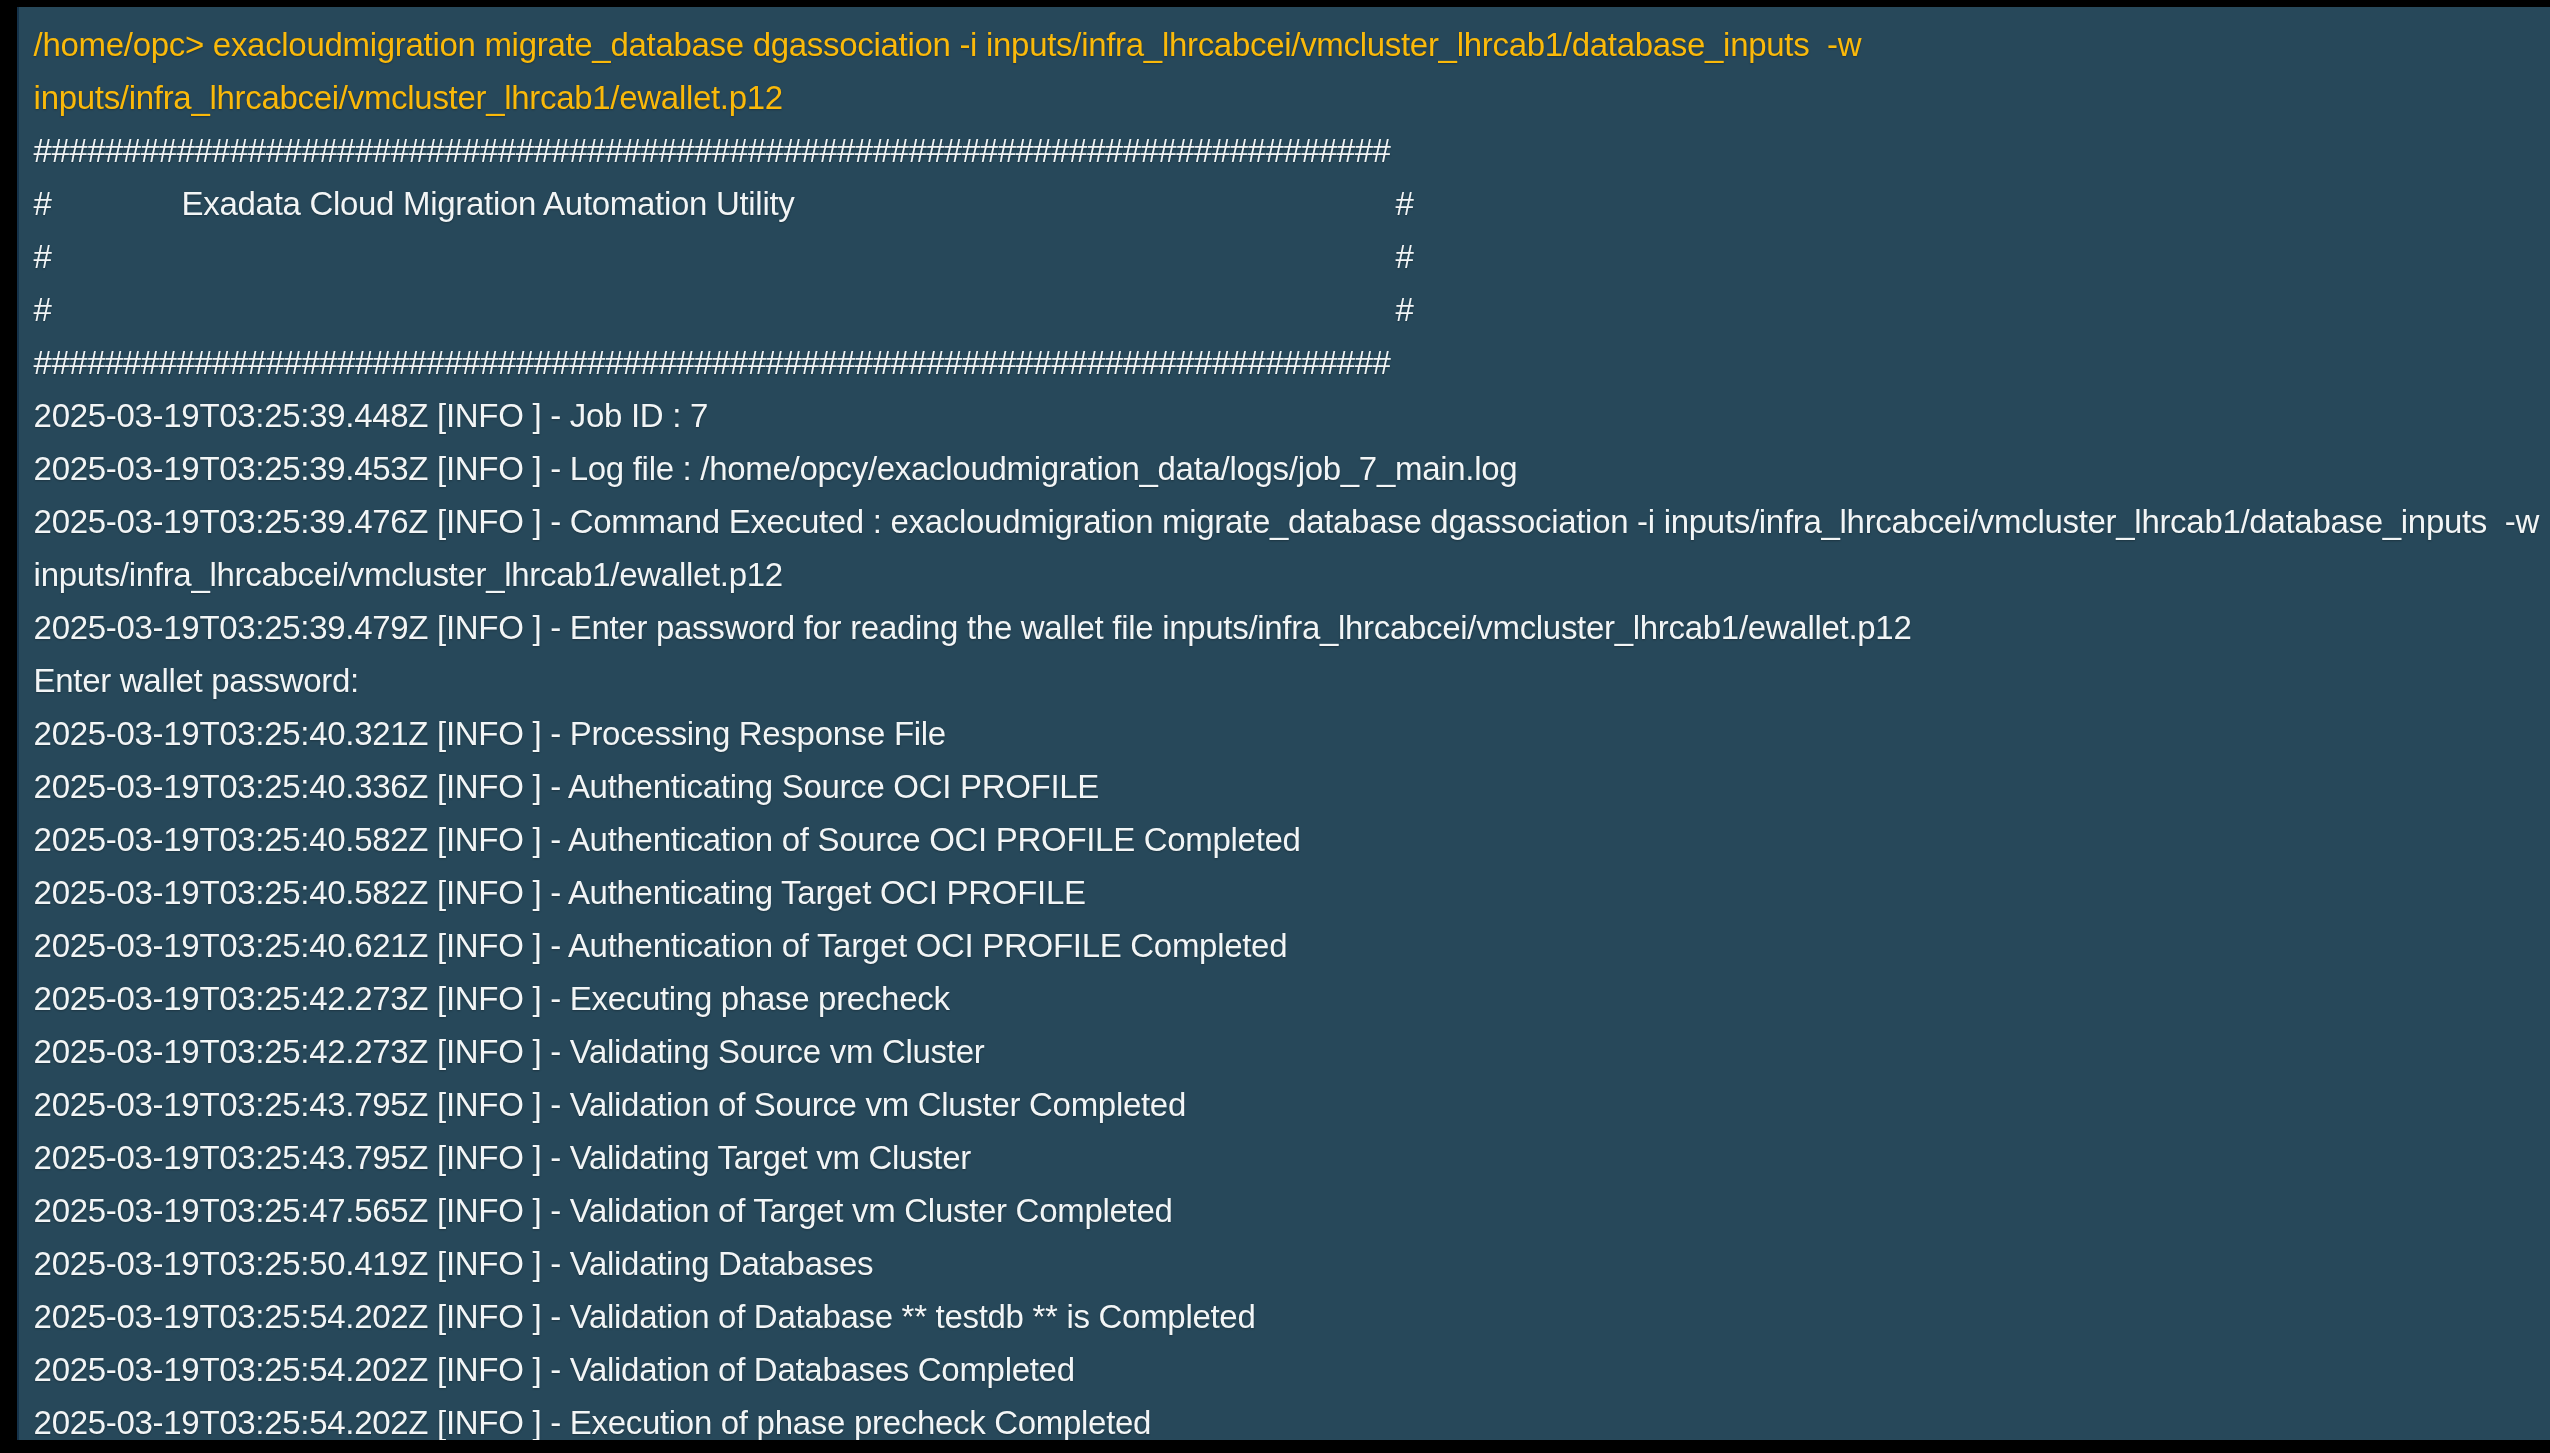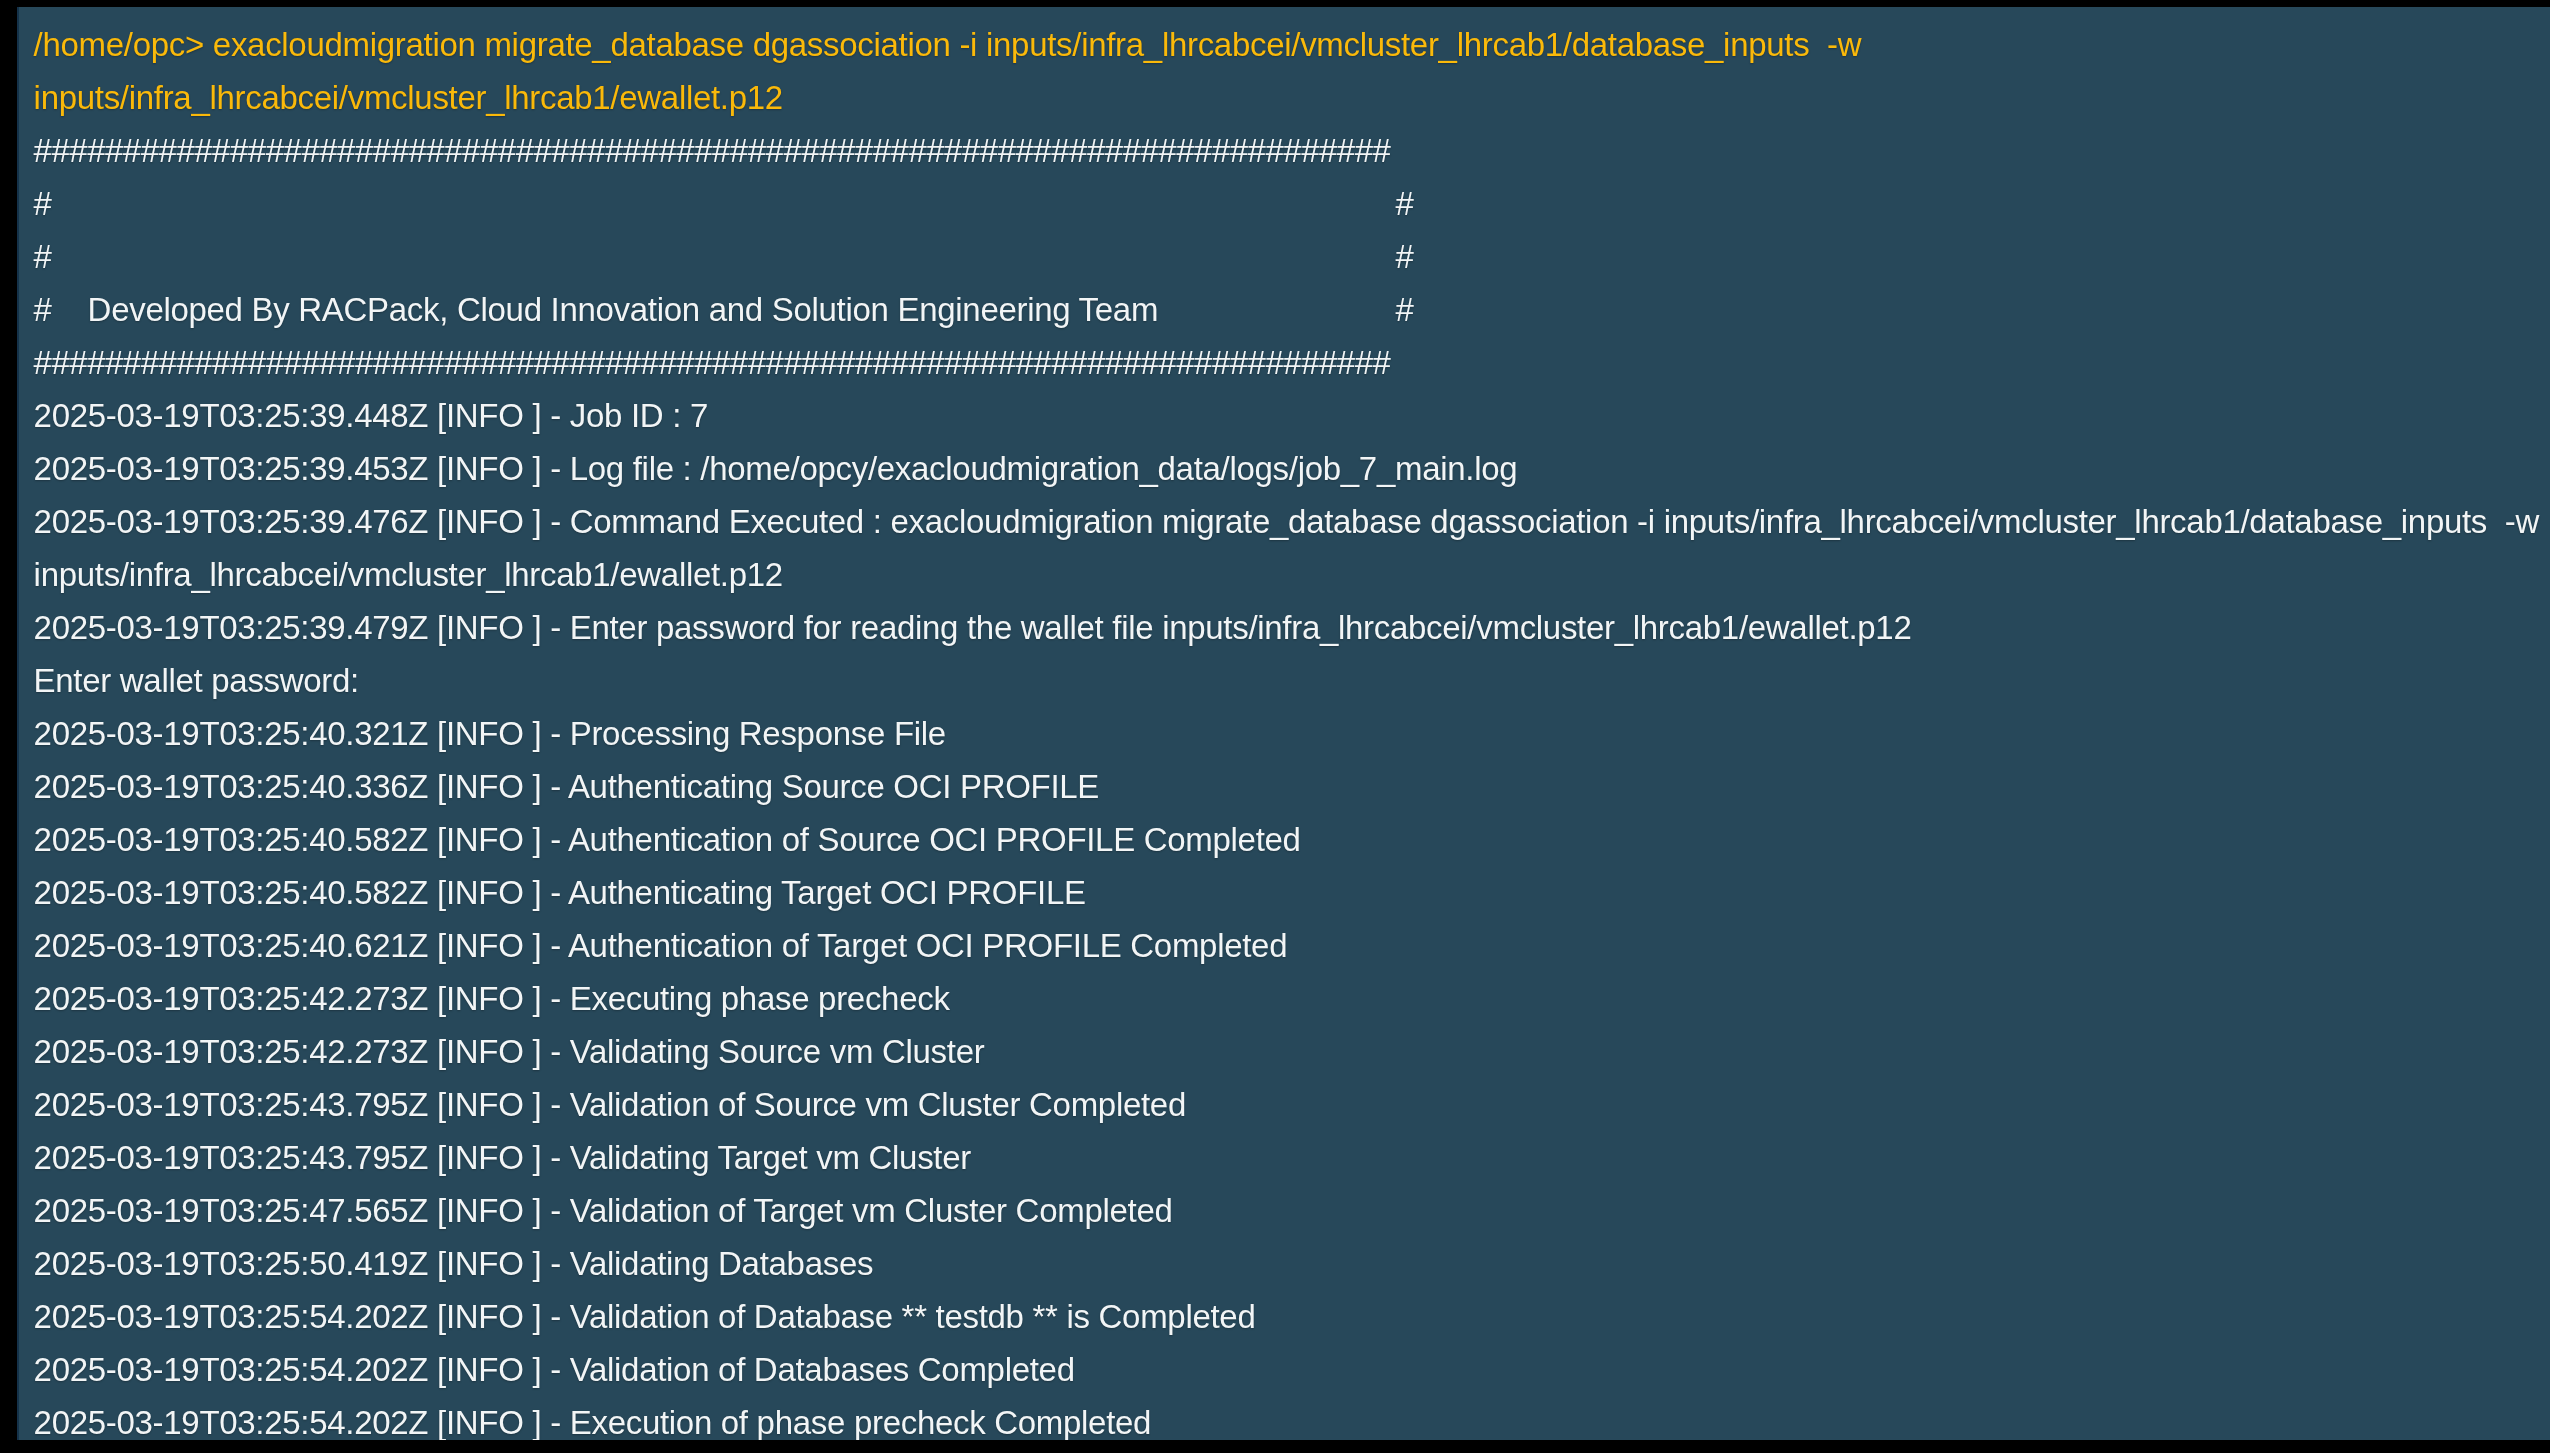--- a/index.html
+++ b/index.html
@@ -46,23 +46,23 @@
   .banner .br { position: absolute; right: 0; }
 </style>
 </head>
 <body>
 
 <main class="frame">
   <div id="terminal-lines">
       <div class="line cmd">/home/opc&gt; exacloudmigration migrate_database dgassociation -i inputs/infra_lhrcabcei/vmcluster_lhrcab1/database_inputs  -w</div>
       <div class="line cmd">inputs/infra_lhrcabcei/vmcluster_lhrcab1/ewallet.p12</div>
       <div class="line hash">############################################################################</div>
+      <div class="line banner"><span class="bl">#</span><span class="bt" style="left: 148px;">Exadata Cloud Migration Automation Utility</span><span class="br">#</span></div>
+      <div class="line banner"><span class="bl">#</span><span class="bt" style="left: 0px;"></span><span class="br">#</span></div>
       <div class="line banner"><span class="bl">#</span><span class="br">#</span></div>
-      <div class="line banner"><span class="bl">#</span><span class="bt" style="left: 0px;"></span><span class="br">#</span></div>
-      <div class="line banner"><span class="bl">#</span><span class="bt" style="left: 54px;">Developed By RACPack, Cloud Innovation and Solution Engineering Team</span><span class="br">#</span></div>
       <div class="line hash">############################################################################</div>
       <div class="line log">2025-03-19T03:25:39.448Z [INFO ] - Job ID : 7</div>
       <div class="line log">2025-03-19T03:25:39.453Z [INFO ] - Log file : /home/opcy/exacloudmigration_data/logs/job_7_main.log</div>
       <div class="line log">2025-03-19T03:25:39.476Z [INFO ] - Command Executed : exacloudmigration migrate_database dgassociation -i inputs/infra_lhrcabcei/vmcluster_lhrcab1/database_inputs  -w</div>
       <div class="line log">inputs/infra_lhrcabcei/vmcluster_lhrcab1/ewallet.p12</div>
       <div class="line log">2025-03-19T03:25:39.479Z [INFO ] - Enter password for reading the wallet file inputs/infra_lhrcabcei/vmcluster_lhrcab1/ewallet.p12</div>
       <div class="line log">Enter wallet password:</div>
       <div class="line log">2025-03-19T03:25:40.321Z [INFO ] - Processing Response File</div>
       <div class="line log">2025-03-19T03:25:40.336Z [INFO ] - Authenticating Source OCI PROFILE</div>
       <div class="line log">2025-03-19T03:25:40.582Z [INFO ] - Authentication of Source OCI PROFILE Completed</div>

